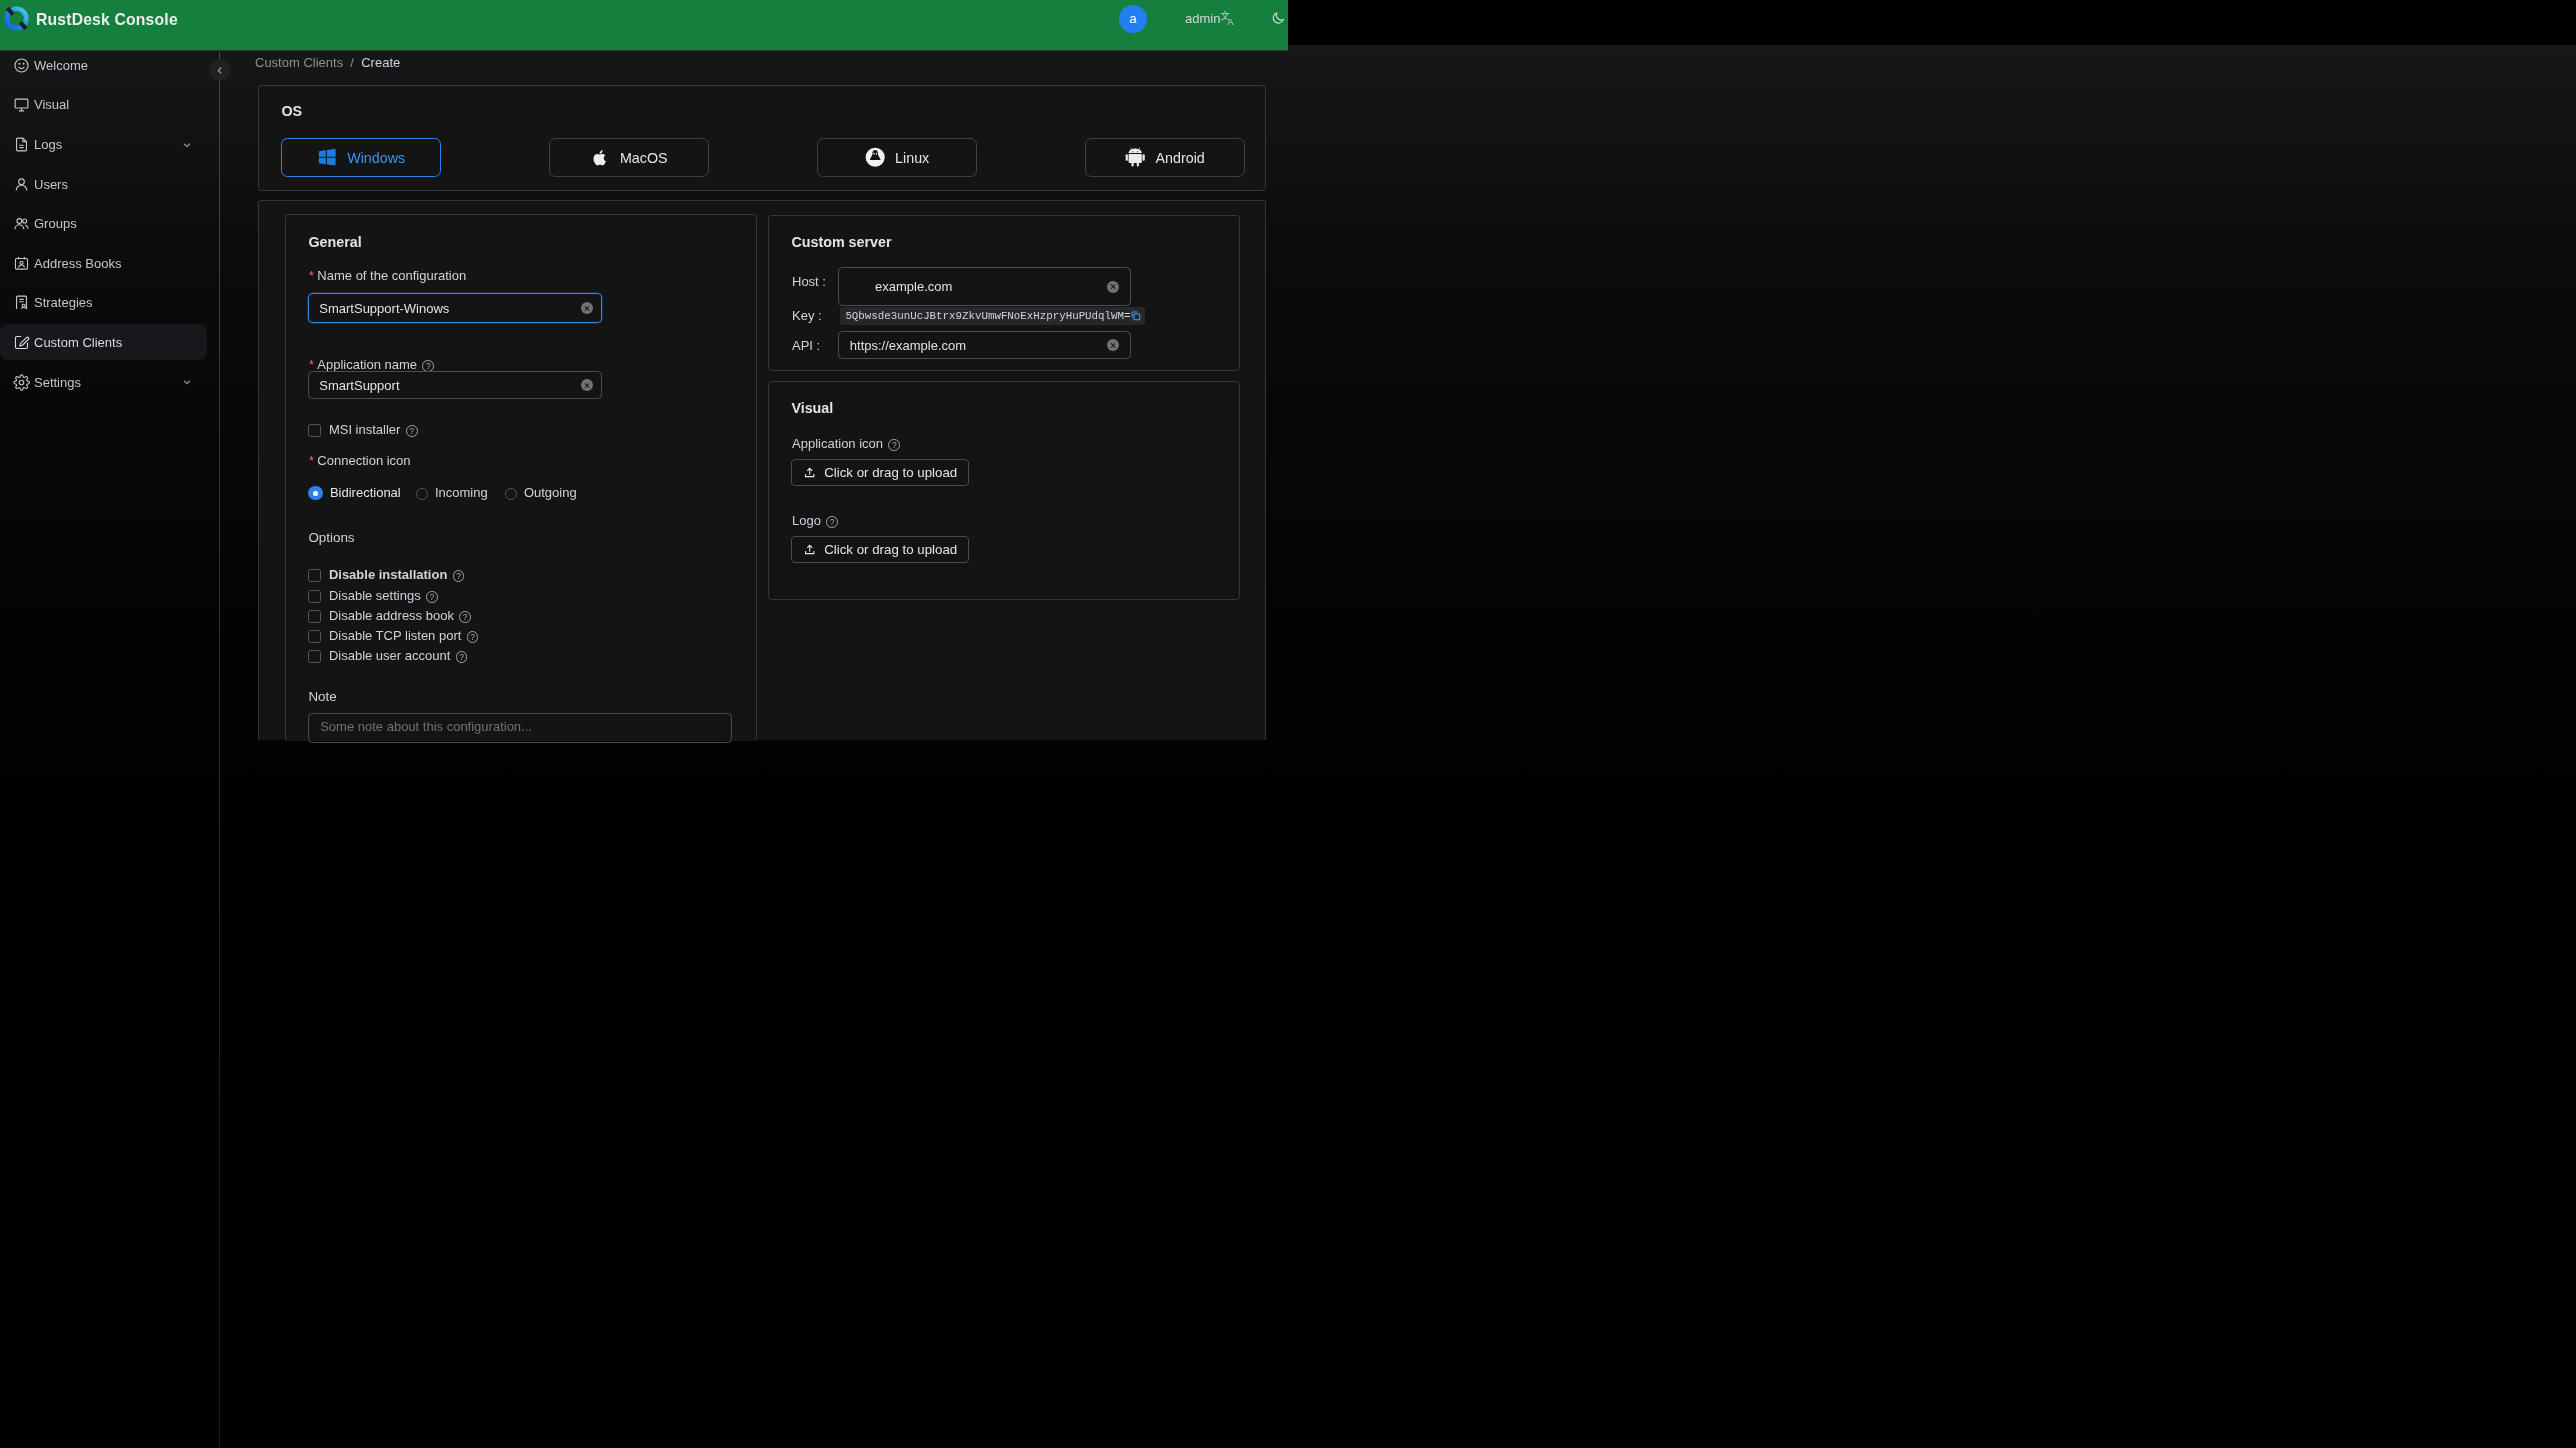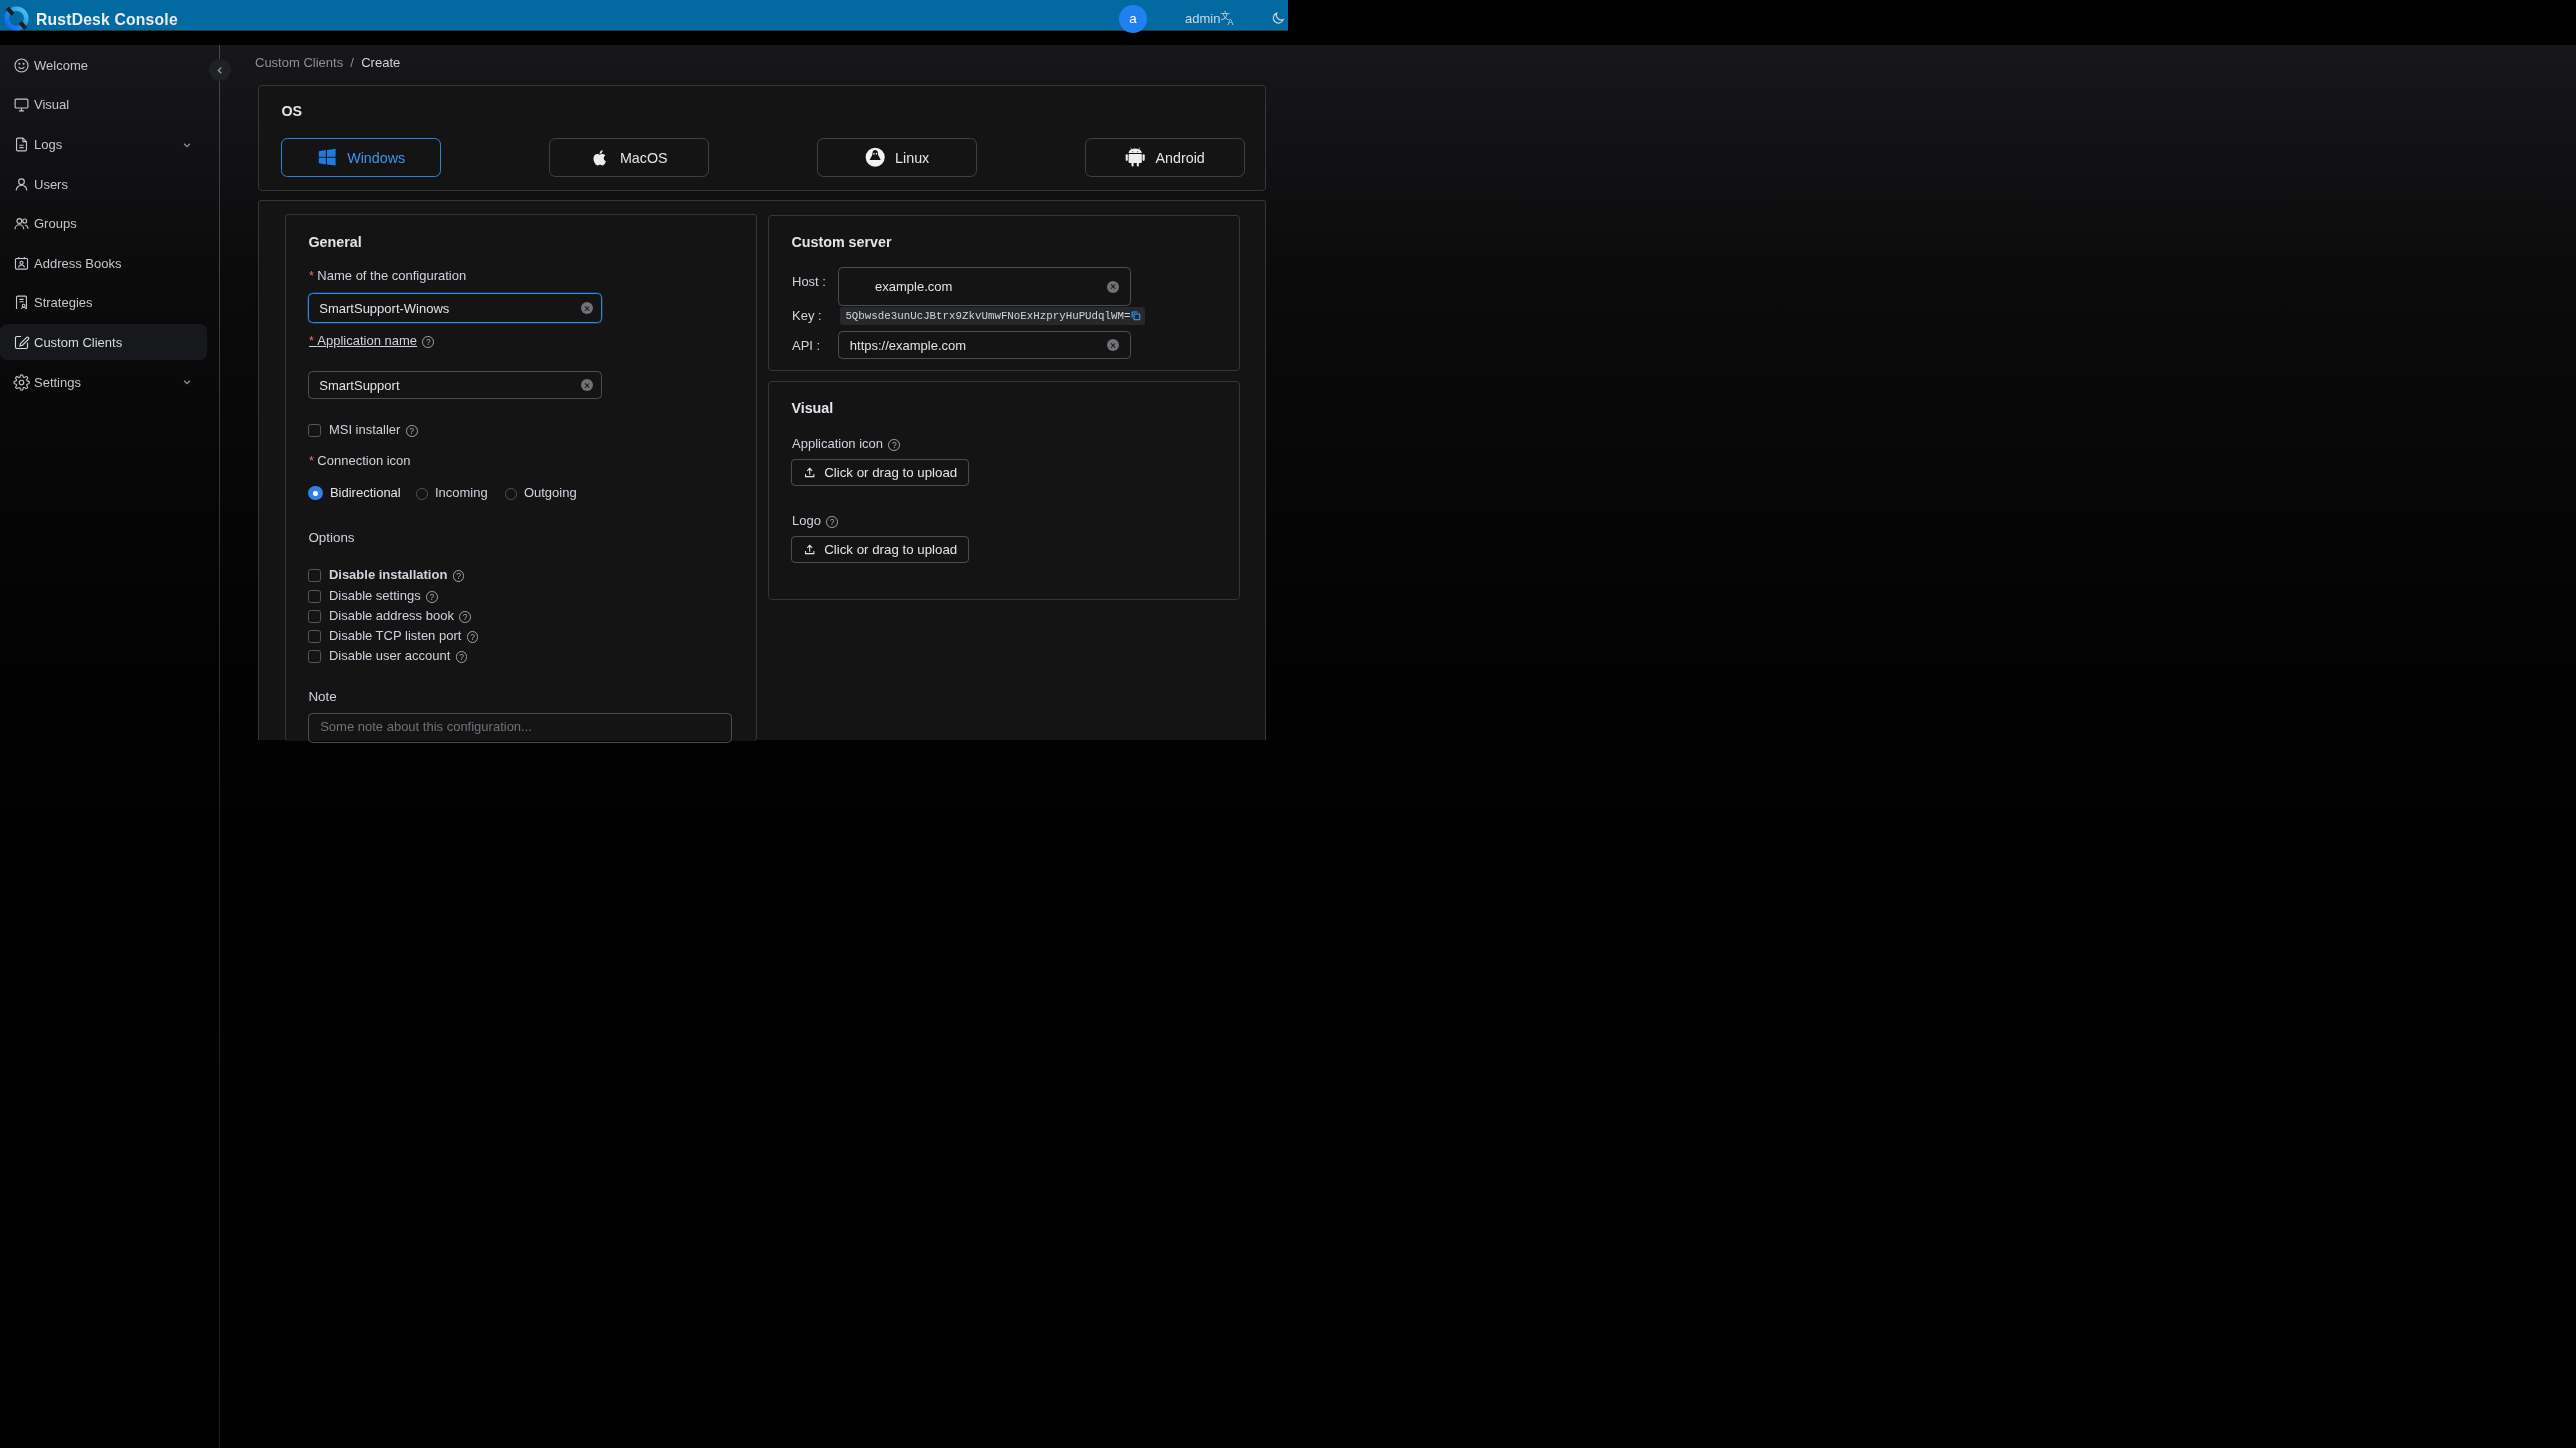--- a/index.html
+++ b/index.html
@@ -1,21 +1,21 @@
 <!DOCTYPE html>
 <html style="font-size:14.3px"><head>
 <meta charset="utf-8">
 <style>
 * { margin:0; padding:0; box-sizing:border-box; }
 html,body { width:1288px; height:724px; overflow:hidden; background:#000; font-family:"Liberation Sans", sans-serif; }
 .page { position:absolute; inset:0; }
 .bggrad { position:absolute; left:0; top:45px; right:0; bottom:0;
   background:linear-gradient(180deg,#17171a 0%,#0b0b0c 16%,#030303 42%,#000 62%); }
 
-.topbar { position:absolute; left:0; top:0; width:1288px; height:31px; background:#0369a1; border-bottom:0.9px solid #333436; z-index:30; }
+.topbar { position:absolute; left:0; top:0; width:1288px; height:51px; background:#15803d; border-bottom:0.9px solid #333436; z-index:30; }
 .brand { position:absolute; left:36px; top:0; line-height:39px; font-size:15.7px; font-weight:bold; color:#eceef1; letter-spacing:0.2px; }
 .logo { position:absolute; left:3.6px; top:6.3px; }
 .avatar { position:absolute; left:1119px; top:4.5px; width:28px; height:28px; border-radius:50%; background:#2080f0; color:#fff; font-size:13.4px; text-align:center; line-height:28px; }
 .uname { position:absolute; left:1155px; top:0; line-height:38px; font-size:13px; color:#d4d7dc;margin-left:30px; }
 .tricon { position:absolute; left:1220px; top:10.3px; }
 .moon { position:absolute; left:1271px; top:11px; }
 
 .sidebar { position:absolute; left:0; top:45px; width:219px; bottom:0; z-index:10; }
 .sbline { position:absolute; left:219px; top:45px; width:0.9px; bottom:0; background:linear-gradient(180deg,#46484a 0%,#3c3e40 20%,#242526 55%,#1a1b1c 100%); z-index:10; }
 .menu { position:absolute; left:0; top:-1.3px; width:219px; }
@@ -217,21 +217,21 @@
     </div>
   </div>
 </div>
 
 <div class="card" id="card-form">
 
   <div class="panel" id="p-general">
     <div class="ptitle" style="top:19px;">General</div>
     <div class="lbl req" style="left:23px; top:53px;">Name of the configuration</div>
     <div class="inp focus" style="left:21.5px; top:78px; width:294px; height:30px;">SmartSupport-Winows<span class="clr"></span></div>
-    <div class="lbl req" style="left:23px; top:118px;text-decoration:underline;">Application name<span class="qm">?</span></div>
+    <div class="lbl req" style="left:23px; top:142px;">Application name<span class="qm">?</span></div>
     <div class="inp" style="left:21.5px; top:156px; width:294px; height:28px;">SmartSupport<span class="clr"></span></div>
     <div class="cbrow" style="left:22.4px; top:207px;"><span class="box"></span>MSI installer<span class="qm">?</span></div>
     <div class="lbl req" style="left:23px; top:238px;">Connection icon</div>
     <div class="lbl" style="left:22.4px; top:270px; color:#e2e5ea;"><span class="radio on"></span>&nbsp;&nbsp;Bidirectional</div>
     <div class="lbl" style="left:130px; top:270px;"><span class="radio"></span>&nbsp;&nbsp;Incoming</div>
     <div class="lbl" style="left:219px; top:270px;"><span class="radio"></span>&nbsp;&nbsp;Outgoing</div>
     <div class="lbl" style="left:22.4px; top:315px; font-size:13.4px;">Options</div>
     <div class="cbrow" style="top:352px; font-weight:bold;"><span class="box"></span>Disable installation<span class="qm" style="font-weight:normal;">?</span></div>
     <div class="cbrow" style="top:373px;"><span class="box"></span>Disable settings<span class="qm">?</span></div>
     <div class="cbrow" style="top:393px;"><span class="box"></span>Disable address book<span class="qm">?</span></div>

